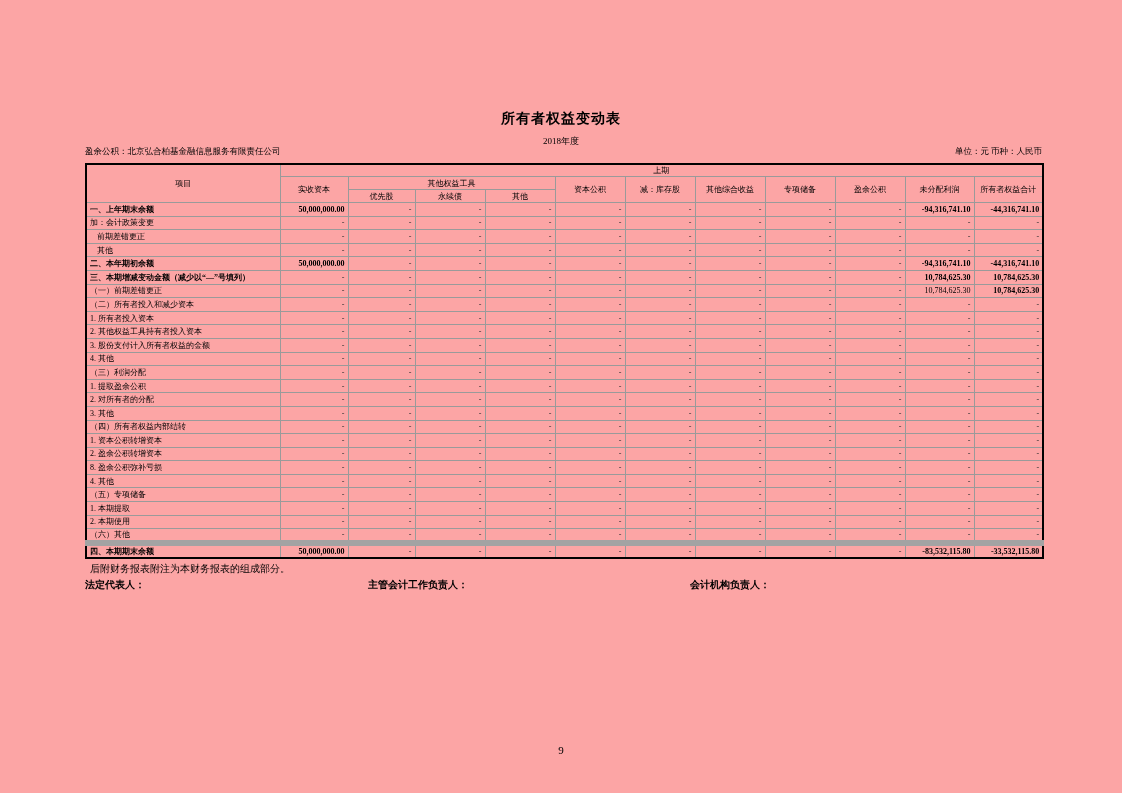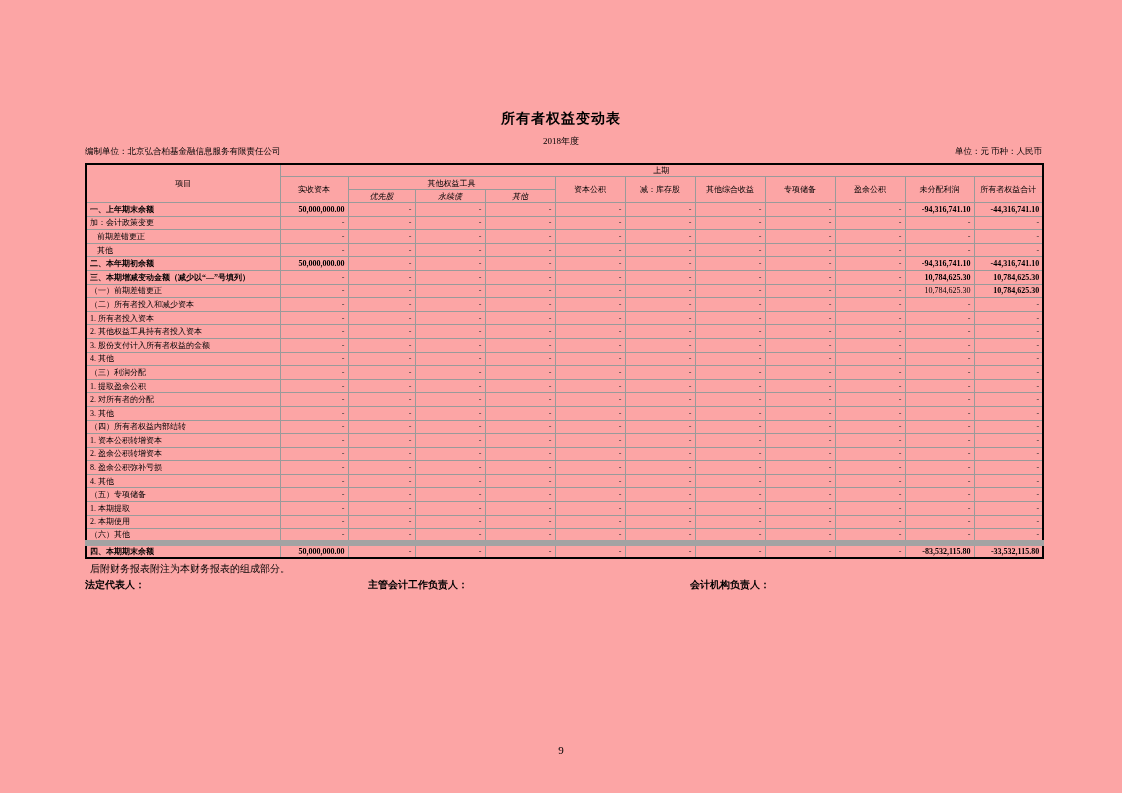--- a/index.html
+++ b/index.html
@@ -26,21 +26,21 @@
     border-collapse:collapse; table-layout:fixed;
     border:2px solid #000;
   }
   table.equity td {
     border:1px solid #9a9a9a; font-size:8px; vertical-align:middle;
     overflow:hidden; white-space:nowrap;
   }
   thead td { text-align:center; }
   thead tr.h1 td { height:12px; }
   thead tr.h2 td { height:13px; }
-  thead tr.h3 td { height:13px;font-style:italic; }
+  thead tr.h3 td { height:13px; }
   td.item-head { border-bottom:1px solid #9a9a9a; }
   tbody td { height:13.6px; padding:0 3px; }
   tbody tr:last-child td { height:15px; border-top:6px solid #a3a3a3; }
   tbody td.lbl { text-align:left; }
   tbody td.lbl.ind { padding-left:10px; }
   tbody td.val { text-align:right; }
   tr.b td, td.b { font-weight:bold; }
   td.dash { font-weight:normal !important; color:#333; }
   .footnote {
     position:absolute; top:562px; left:90px; font-size:10px;
@@ -60,21 +60,21 @@
 </style>
 </head>
 <body>
 
 <div class="page">
 
   <div class="doc-title">所有者权益变动表</div>
   <div class="doc-subtitle">2018年度</div>
 
   <div class="meta-row">
-    <span>编制单位：北京弘合柏基金融信息服务有限责任公司</span>
+    <span>盈余公积：北京弘合柏基金融信息服务有限责任公司</span>
     <span>单位：元  币种：人民币</span>
   </div>
 
   <table class="equity">
     <colgroup>
       <col style="width:194px">
         <col style="width:68px">
         <col style="width:67px">
       <col style="width:70px">
         <col style="width:70px">

